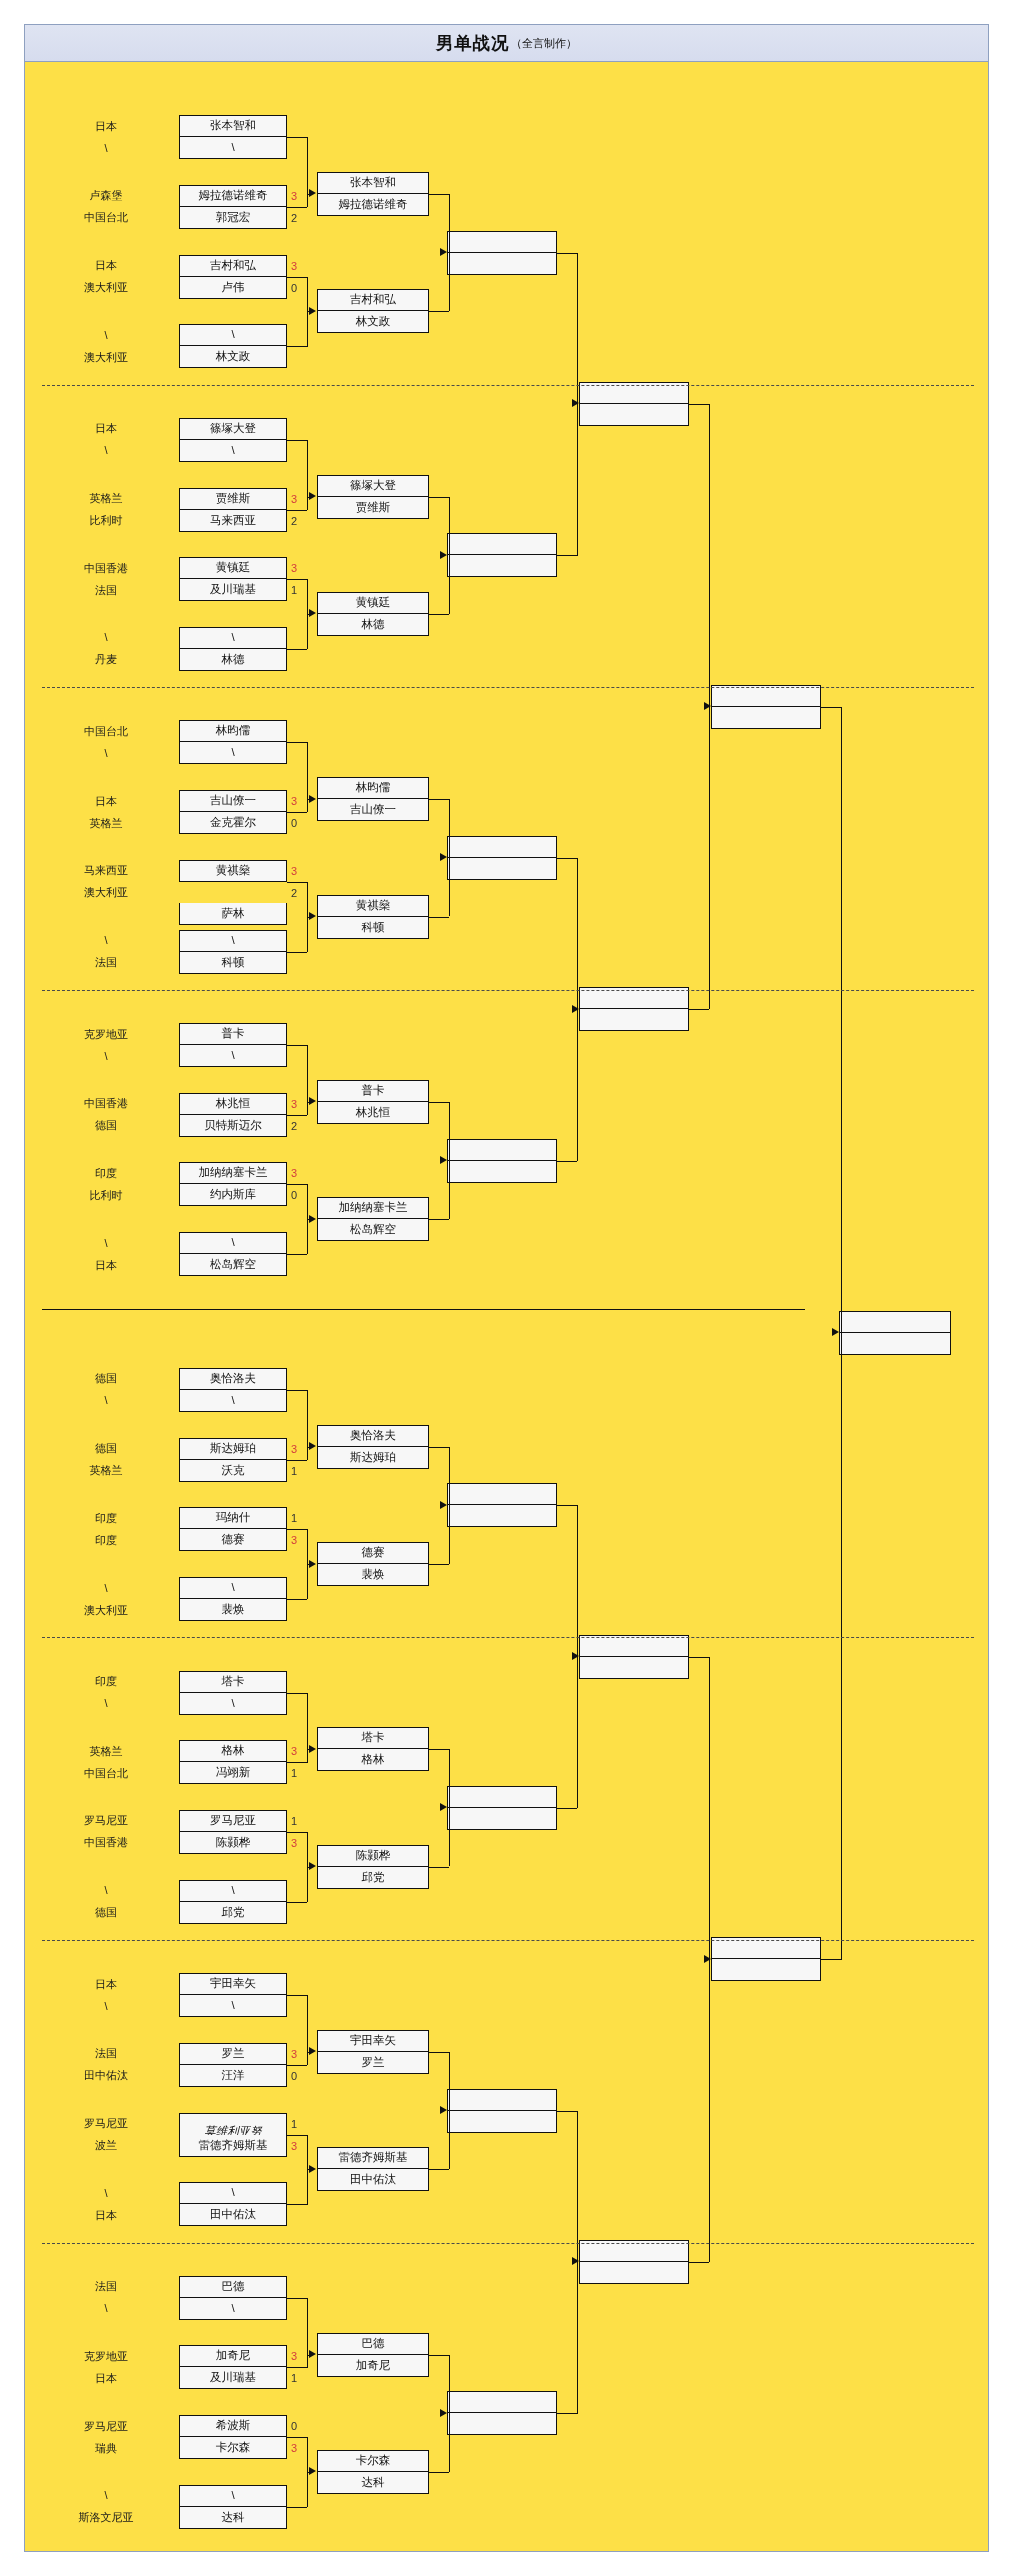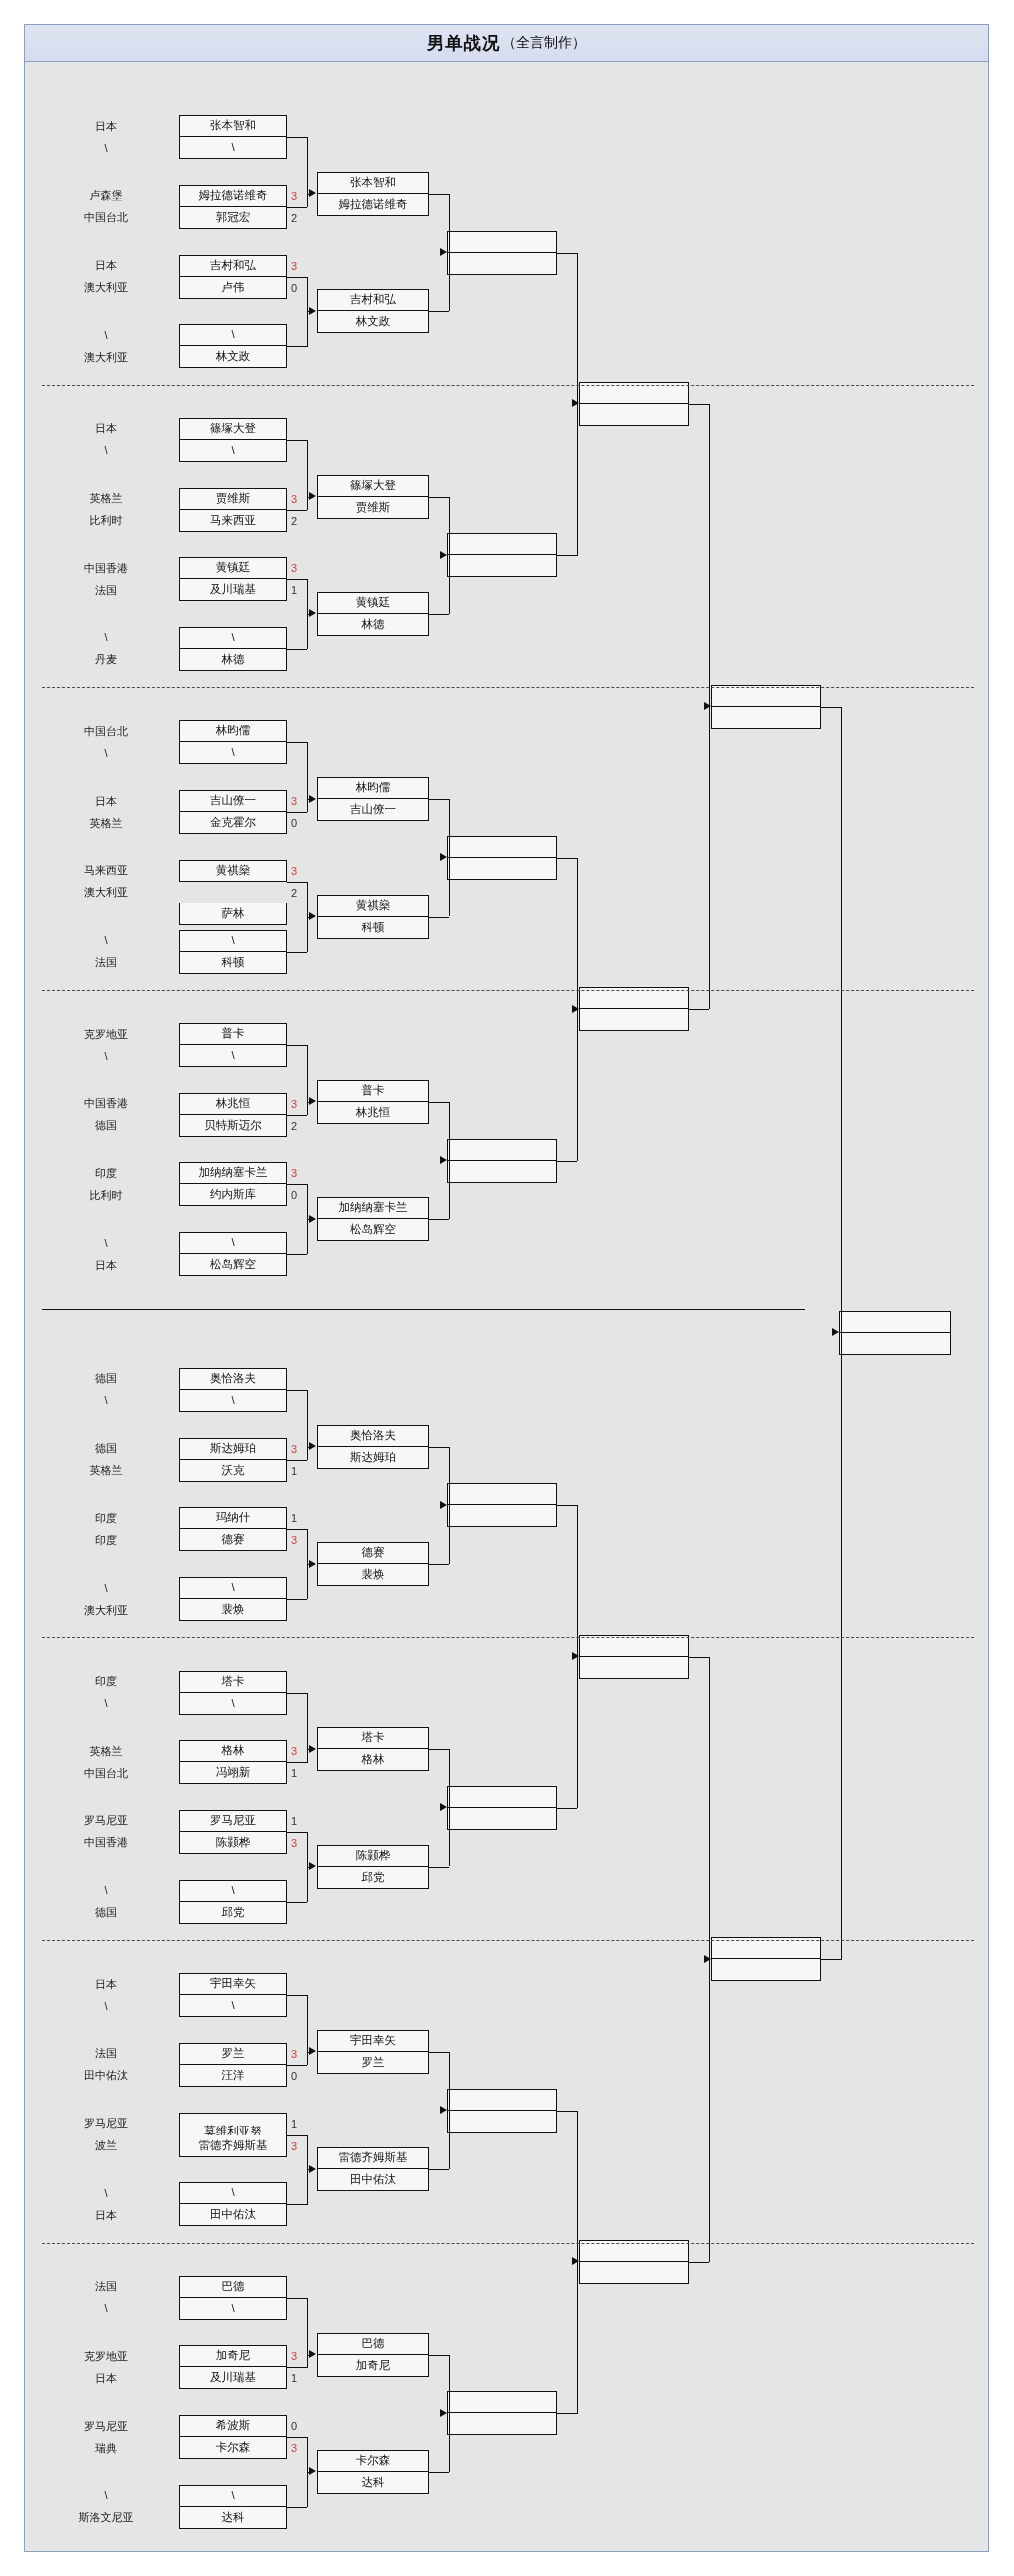--- a/index.html
+++ b/index.html
@@ -8,37 +8,37 @@
   #root{
     position:relative;
     width:1014px;height:2576px;
     background:#ffffff;
     overflow:hidden;
   }
   .frame{
     position:absolute;left:24px;top:24px;
     width:965px;height:2528px;
     border:0.9px solid #8ea0c0;
-    background:#e5e5e5;
+    background:#fde047;
     box-sizing:border-box;
   }
   .titlebar{
     position:absolute;left:0;top:0;
     width:100%;height:37px;
     background:linear-gradient(180deg,#dfe4f2 0%,#d6dcee 100%);
     border-bottom:0.9px solid #8ea0c0;
     box-sizing:border-box;
     display:flex;align-items:center;justify-content:center;
   }
   .title-main{
     font-size:17.4px;font-weight:bold;color:#101010;
     letter-spacing:0.9px;
   }
   .title-sub{
-    font-size:14px;color:#101010;margin-left:1.8px;
+    font-size:11px;color:#101010;margin-left:1.8px;
   }
 
   
   .canvas{position:absolute;left:0;top:37px;width:100%;height:2492px;}
 
   .nation{
     position:absolute;
     font-size:11px;color:#1a1a1a;
     text-align:center;
     width:88px;
@@ -348,21 +348,21 @@
         <div class="box" style="left: 154px; top: 1911px; width: 108px; height: 22px; border-top: 0.9px solid rgb(17, 17, 17);">宇田幸矢</div>
         <div class="box" style="left: 154px; top: 1933px; width: 108px; height: 22px; border-top: 0px;">\</div>
         <div class="nation" style="left: 37px; top: 1985px;">法国</div>
         <div class="nation" style="left: 37px; top: 2007px;">田中佑汰</div>
         <div class="box" style="left: 154px; top: 1981px; width: 108px; height: 22px; border-top: 0.9px solid rgb(17, 17, 17);">罗兰</div>
         <div class="box" style="left: 154px; top: 2003px; width: 108px; height: 22px; border-top: 0px;">汪洋</div>
         <div class="score win" style="left: 266px; top: 1981px;">3</div>
         <div class="score" style="left: 266px; top: 2003px;">0</div>
         <div class="nation" style="left: 37px; top: 2055px;">罗马尼亚</div>
         <div class="nation" style="left: 37px; top: 2077px;">波兰</div>
-        <div class="box" style="left: 154px; top: 2051px; width: 108px; height: 38px; border-top: 0.9px solid rgb(17, 17, 17);">莫维利亚努</div>
+        <div class="box" style="left: 154px; top: 2051px; width: 108px; height: 38px; border-top: 0.9px solid rgb(17, 17, 17); font-style: italic;">莫维利亚努</div>
         <div class="box" style="left: 154px; top: 2073px; width: 108px; height: 22px; border-top: 0px;">雷德齐姆斯基</div>
         <div class="score" style="left: 266px; top: 2051px;">1</div>
         <div class="score win" style="left: 266px; top: 2073px;">3</div>
         <div class="nation" style="left: 37px; top: 2125px;">\</div>
         <div class="nation" style="left: 37px; top: 2147px;">日本</div>
         <div class="box" style="left: 154px; top: 2120px; width: 108px; height: 22px; border-top: 0.9px solid rgb(17, 17, 17);">\</div>
         <div class="box" style="left: 154px; top: 2142px; width: 108px; height: 22px; border-top: 0px;">田中佑汰</div>
         <div class="box r2box" style="left: 292px; top: 1968px; width: 112px; height: 22px; border-top: 0.9px solid rgb(17, 17, 17);">宇田幸矢</div>
         <div class="box r2box" style="left: 292px; top: 1990px; width: 112px; height: 22px; border-top: 0px;">罗兰</div>
         <div class="line v" style="left: 282px; top: 1933px; height: 70px;"></div>

